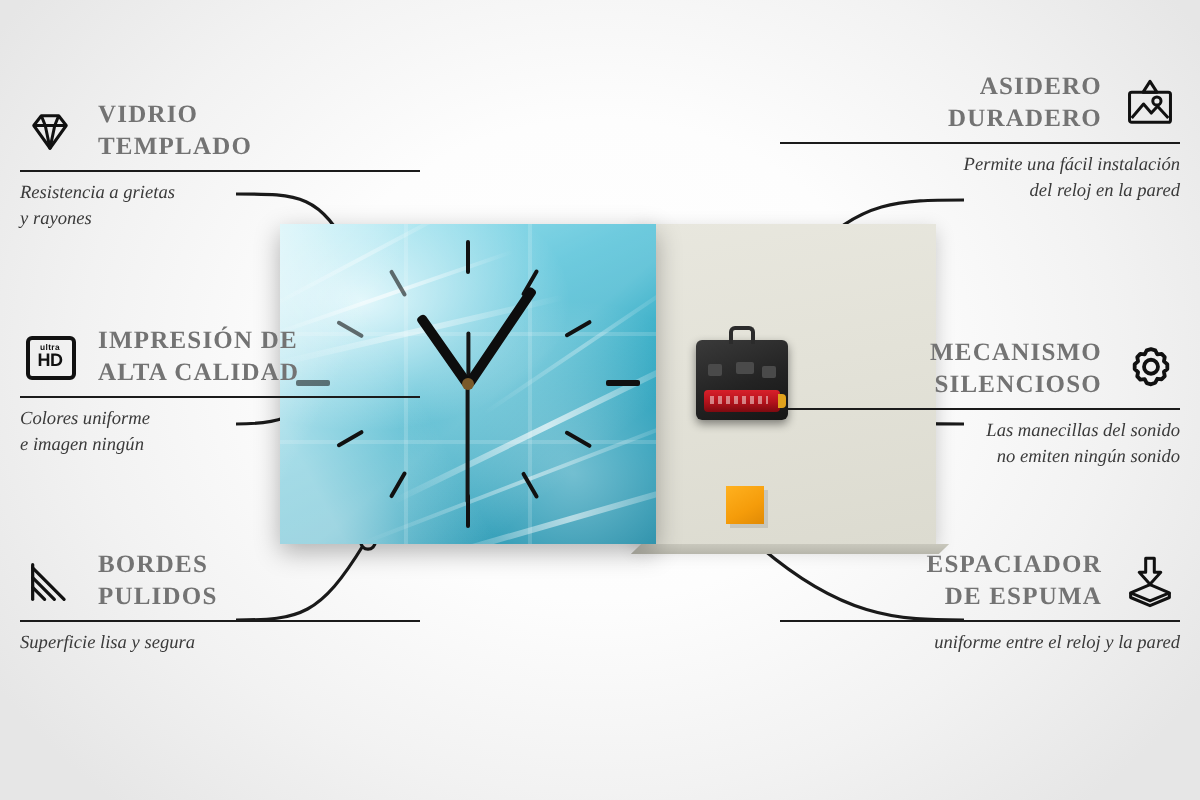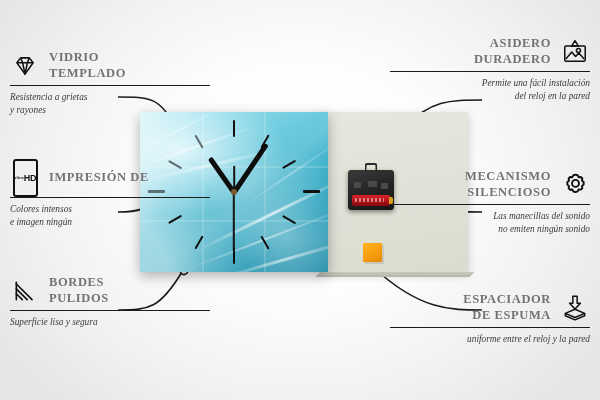--- a/index.html
+++ b/index.html
@@ -100,22 +100,22 @@
   .callout.left{ left:10px; text-align:left; }
   .callout.right{ right:10px; text-align:right; }
   .head{ display:flex; align-items:center; gap:9px; }
   .callout.right .head{ flex-direction:row-reverse; }
   .ico{ width:30px; height:30px; flex:0 0 30px; display:flex; align-items:center; justify-content:center; color:#111; }
   .title{ font-weight:bold; font-size:12.5px; letter-spacing:.6px; color:#737373; line-height:1.24; text-transform:uppercase; }
   .rule{ height:1.4px; background:#1b1b1b; margin:4px 0 5px; }
   .sub{ font-size:9.3px; color:#3a3a3a; line-height:1.33;font-style:italic; }
 
   .hdbadge{
-    width:25px; height:38px; border:2px solid #111; border-radius:3px;
-    display:flex; flex-direction:row; align-items:center; justify-content:center; line-height:1;
+    width:25px; height:22px; border:2px solid #111; border-radius:3px;
+    display:flex; flex-direction:column; align-items:center; justify-content:center; line-height:1;
   }
   .hdbadge .u{ font-family:"Liberation Sans",sans-serif; font-size:4.2px; font-weight:bold; letter-spacing:.2px; }
   .hdbadge .h{ font-family:"Liberation Sans",sans-serif; font-size:9px; font-weight:bold; letter-spacing:-.2px; }
 </style>
 </head>
 <body>
 
 <div id="stage">
 
   <svg class="lines" viewBox="0 0 600 400">
@@ -208,25 +208,26 @@
   <div class="callout left" style="top:163px">
     <div class="head">
       <span class="ico">
         <span class="hdbadge">
           <span class="u">ultra</span>
           <span class="h">HD</span>
         </span>
       </span>
       <div class="title">
         <div>IMPRESIÓN DE</div>
-      </div>
-    </div>
-    <div class="rule"></div>
-    <div class="sub">
-      <div>Colores intensos</div>
+        <div>ALTA CALIDAD</div>
+      </div>
+    </div>
+    <div class="rule"></div>
+    <div class="sub">
+      <div>Colores uniforme</div>
       <div>e imagen ningún</div>
     </div>
   </div>
 
   <div class="callout left" style="top:275px">
     <div class="head">
       <span class="ico">
         <svg viewBox="0 0 24 24" width="26" height="26" fill="none" stroke="#111" stroke-width="1.5" stroke-linecap="round">
           <path d="M4 4v16"></path>
             <path d="M4 5.5 18.5 20"></path>
@@ -280,21 +281,21 @@
         <div>SILENCIOSO</div>
       </div>
     </div>
     <div class="rule"></div>
     <div class="sub">
       <div>Las manecillas del sonido</div>
       <div>no emiten ningún sonido</div>
     </div>
   </div>
 
-  <div class="callout right" style="top:292px">
+  <div class="callout right" style="top:275px">
     <div class="head">
       <span class="ico">
         <svg viewBox="0 0 26 26" width="28" height="28" fill="none" stroke="#111" stroke-width="1.4" stroke-linejoin="round">
           <path d="M11 2h4v6.5h3L13 14 8 8.5h3Z"></path>
           <path d="M13 14.2 22 18l-9 3.8L4 18Z"></path>
           <path d="M4 18v2.2l9 3.8 9-3.8V18"></path>
         </svg>
       </span>
       <div class="title">
         <div>ESPACIADOR</div>

